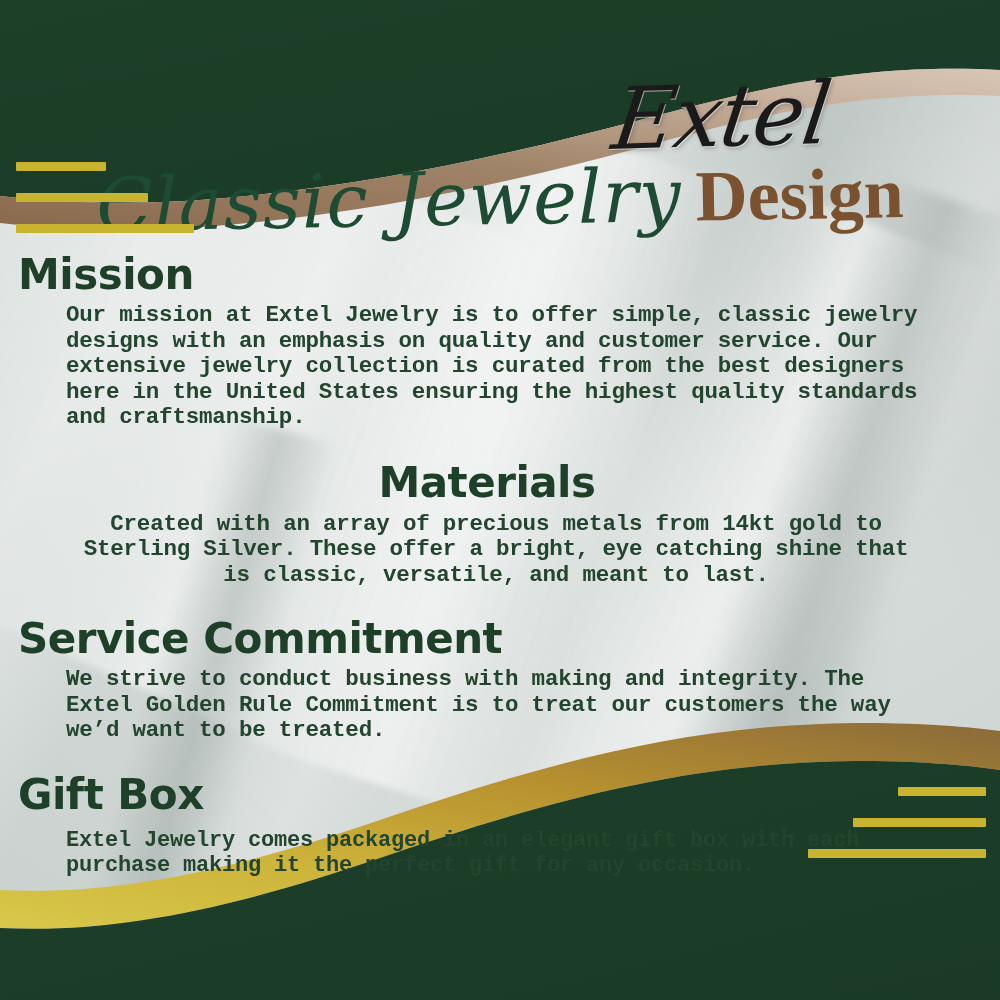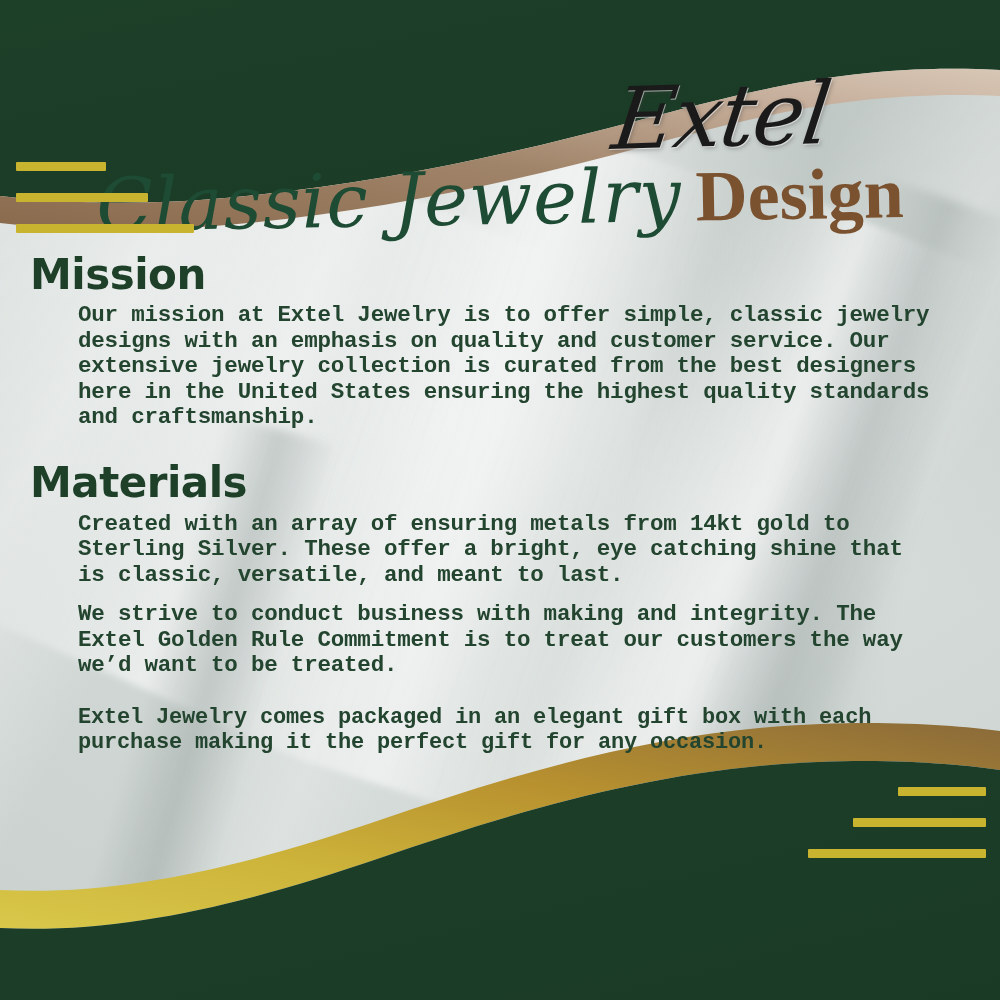--- a/index.html
+++ b/index.html
@@ -117,21 +117,21 @@
 
   .rules.right { right: 14px; top: 787px; text-align: right; }
   .rules.right .rule { margin-left: auto; }
   .rules.right .rule:nth-child(1) { width: 88px; }
   .rules.right .rule:nth-child(2) { width: 133px; }
   .rules.right .rule:nth-child(3) { width: 178px; }
 
   
   .content {
     position: absolute;
-    left: 16px;
+    left: 4px;
     top: 252px;
     width: 952px;
   }
   .section { margin-bottom: 4px; }
   .section-heading {
     font-family: "DejaVu Sans", sans-serif;
     font-weight: 700;
     font-size: 42px;
     line-height: 1.08;
     color: #1e4029;
@@ -144,21 +144,21 @@
     font-size: 22.5px;
     line-height: 1.13;
     color: #23452f;
     margin: 0 30px 0 62px;
     letter-spacing: -0.2px;
   }
   .section-body p { margin: 0; }
 
   
   .s-mission   { margin-bottom: 30px; }
-  .s-materials { margin-bottom: 14px; }
+  .s-materials { margin-bottom: 28px; text-align: center; }
   .s-service   { margin-bottom: 28px; }
   .s-gift .section-body { font-size: 22px; margin-top: 12px; }
   .s-gift .section-heading { font-size: 42px; }
 </style>
 </head>
 <body>
 
 <div id="poster">
 
   <div class="bg-base"></div>
@@ -226,30 +226,32 @@
     <div class="section s-mission">
       <h2 class="section-heading">Mission</h2>
       <div class="section-body">
         <p>Our mission at Extel Jewelry is to offer simple, classic jewelry designs with an emphasis on quality and customer service. Our extensive jewelry collection is curated from the best designers here in the United States ensuring the highest quality standards and craftsmanship.</p>
       </div>
     </div>
 
     <div class="section s-materials">
       <h2 class="section-heading">Materials</h2>
       <div class="section-body">
-        <p>Created with an array of ensuring metals from 14kt gold to Sterling Silver. These offer a bright, eye catching shine that is classic, versatile, and meant to last.</p>
+        <p>Created with an array of precious metals from 14kt gold to Sterling Silver. These offer a bright, eye catching shine that is classic, versatile, and meant to last.</p>
       </div>
     </div>
 
     <div class="section s-service">
+      <h2 class="section-heading">Service Commitment</h2>
       <div class="section-body">
         <p>We strive to conduct business with making and integrity. The Extel Golden Rule Commitment is to treat our customers the way we’d want to be treated.</p>
       </div>
     </div>
 
     <div class="section s-gift">
+      <h2 class="section-heading">Gift Box</h2>
       <div class="section-body">
         <p>Extel Jewelry comes packaged in an elegant gift box with each purchase making it the perfect gift for any occasion.</p>
       </div>
     </div>
 
   </div>
 </div>
 
 </body></html>

